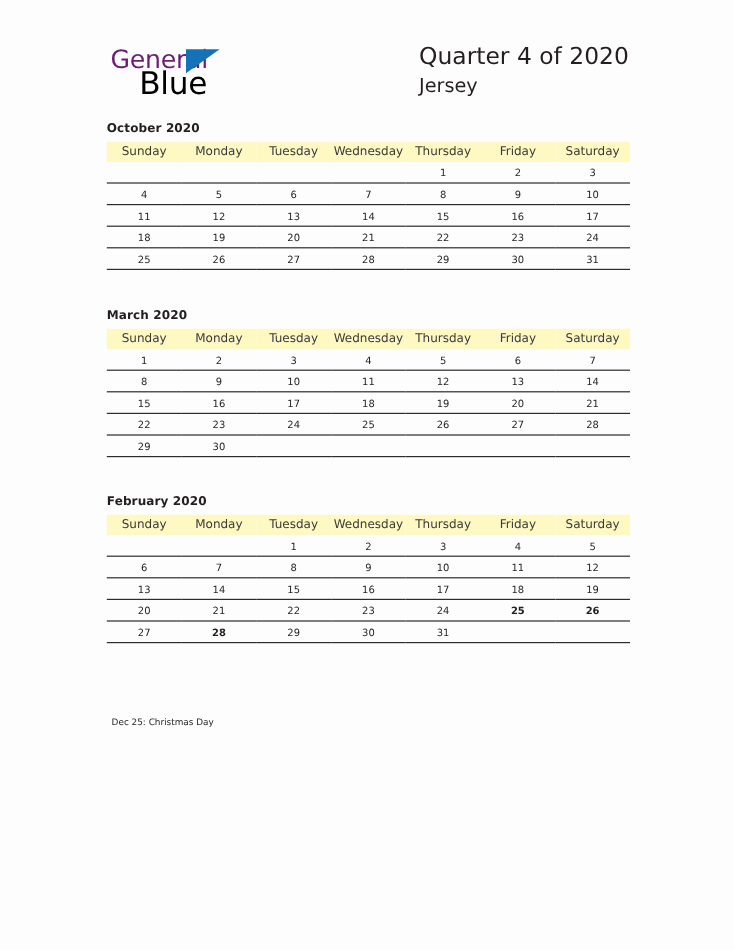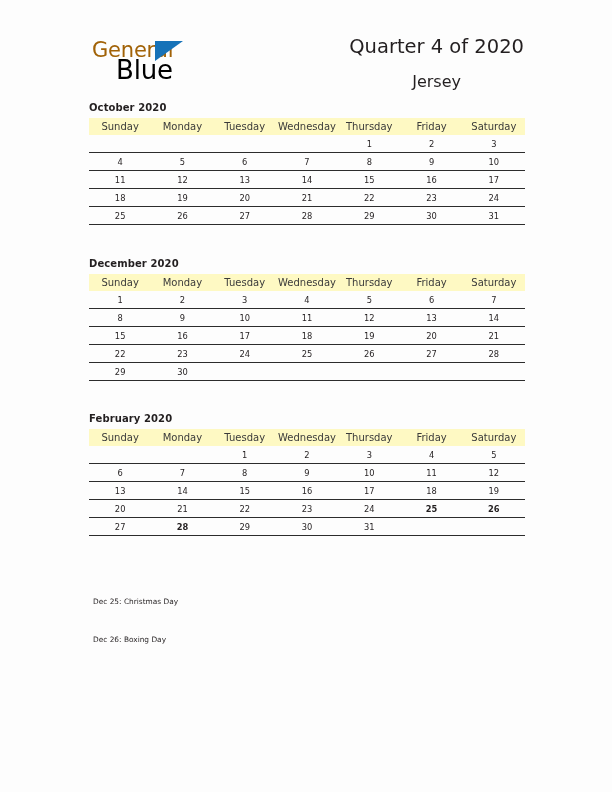--- a/index.html
+++ b/index.html
@@ -30,21 +30,21 @@
     top: 38px;
     width: 190px;
     height: 48px;
   }
   .logo-general {
     position: absolute;
     left: 0;
     top: 0;
     font-size: 21px;
     letter-spacing: -0.2px;
-    color: #a16207;
+    color: #701a75;
     font-family: "DejaVu Sans", "Liberation Sans", sans-serif;
   }
   .logo-blue {
     position: absolute;
     left: 24px;
     top: 17px;
     font-size: 26px;
     letter-spacing: -0.2px;
     color: #000000;
     font-family: "DejaVu Sans", "Liberation Sans", sans-serif;
@@ -56,33 +56,33 @@
     width: 0;
     height: 0;
     border-left: 28px solid #1672b8;
     border-bottom: 20px solid transparent;
   }
 
   .title-block {
     position: absolute;
     right: 88px;
     top: 34px;
-    text-align: center;
+    text-align: left;
   }
   .title-main {
     font-size: 19.5px;
     color: #231f20;
     line-height: 26px;
     white-space: nowrap;
   }
   .title-sub {
     font-size: 16px;
     color: #231f20;
     line-height: 22px;
-    margin-top: 11px;
+    margin-top: 1px;
     white-space: nowrap;
   }
 
   
   .month {
     position: absolute;
     left: 89px;
     width: 436px;
   }
   #month-0 { top: 102px; }
@@ -223,21 +223,21 @@
           <td>28</td>
           <td>29</td>
           <td>30</td>
           <td>31</td>
         </tr>
       </tbody>
     </table>
 </div>
 
 <div class="month" id="month-1">
-  <div class="month-title">December 2020</div>
+  <div class="month-title">March 2020</div>
   <table class="cal">
       <thead>
         <tr>
           <th>Sunday</th>
           <th>Monday</th>
           <th>Tuesday</th>
           <th>Wednesday</th>
           <th>Thursday</th>
           <th>Friday</th>
           <th>Saturday</th>
@@ -352,14 +352,13 @@
           <td>31</td>
           <td class="empty"></td>
           <td class="empty"></td>
         </tr>
       </tbody>
     </table>
 </div>
 
 <div class="holidays">
     <div class="holiday-line">Dec 25: Christmas Day</div>
-    <div class="holiday-line">Dec 26: Boxing Day</div>
   </div>
 
 </body></html>

